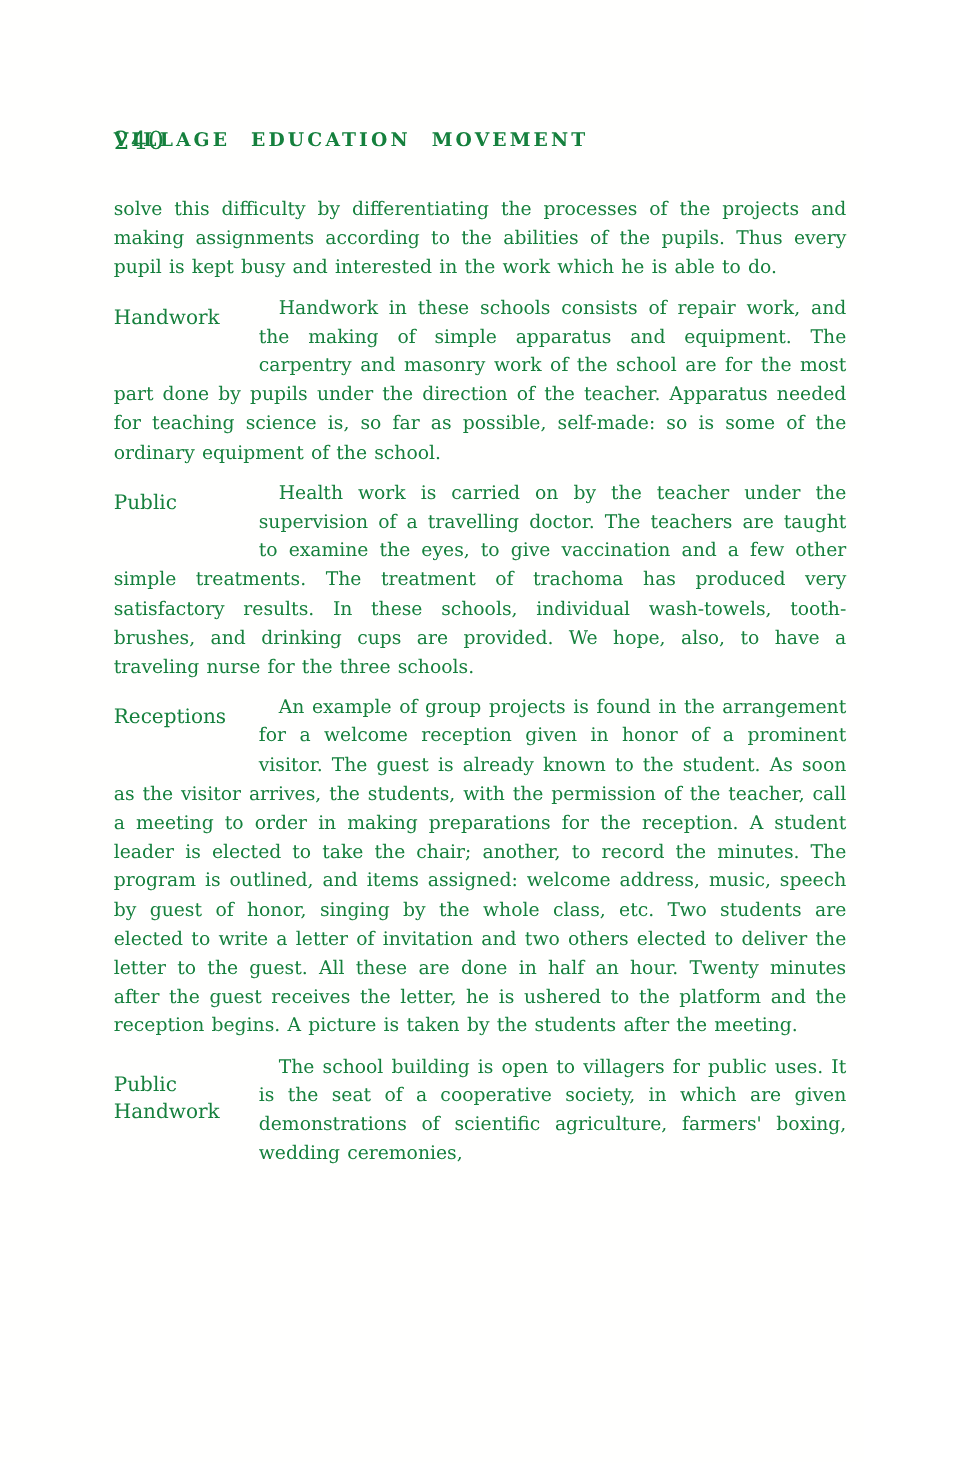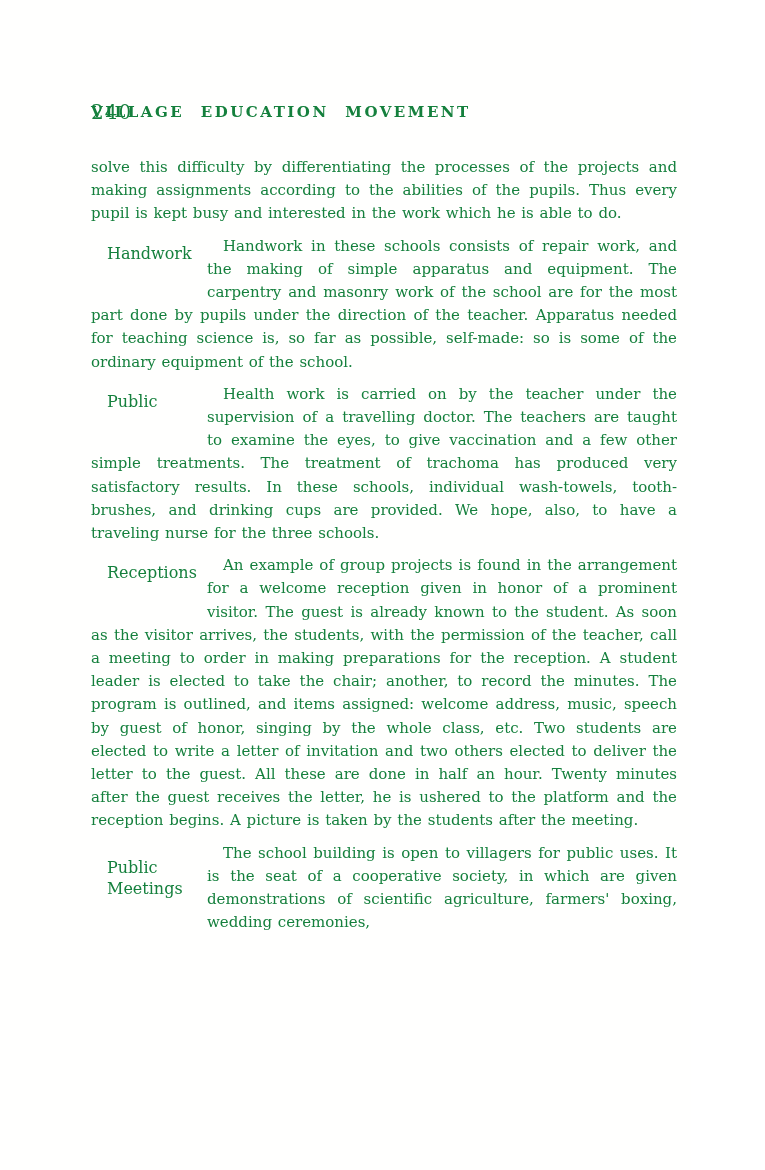--- a/index.html
+++ b/index.html
@@ -58,21 +58,21 @@
     line-height: 23.2px;
     text-align: justify;
     word-spacing: 1px;
   }
   .section {
     position: relative;
     margin-top: 9px;
   }
   .margin-label {
     position: absolute;
-    left: 16px;
+    left: 0;
     top: 8px;
     width: 92px;
     font-size: 16px;
     line-height: 21px;
     text-align: left;
   }
   .section.pm .margin-label {
     top: 15px;
   }
   .labeled {
@@ -108,19 +108,19 @@
       <span class="margin-label">Public</span>
       <p class="para labeled"><span class="spacer s2"></span><span>Health work is carried on by the teacher under the supervision of a travelling doctor. The teachers are taught to examine the eyes, to give vaccination and a few other simple treatments.  The treatment of trachoma has produced very satisfactory results.  In these schools, individual wash-towels, tooth-brushes, and drinking cups are provided.  We hope, also, to have a traveling nurse for the three schools.</span></p>
     </div>
 
     <div class="section">
       <span class="margin-label">Receptions</span>
       <p class="para labeled"><span class="spacer s2"></span><span>An example of group projects is found in the arrangement for a welcome reception given in honor of a prominent visitor.  The guest is already known to the student.  As soon as the visitor arrives, the students, with the permission of the teacher, call a meeting to order in making preparations for the reception.  A student leader is elected to take the chair; another, to record the minutes.  The program is outlined, and items assigned: welcome address, music, speech by guest of honor, singing by the whole class, etc. Two students are elected to write a letter of invitation and two others elected to deliver the letter to the guest. All these are done in half an hour.  Twenty minutes after the guest receives the letter, he is ushered to the platform and the reception begins.  A picture is taken by the students after the meeting.</span></p>
     </div>
 
     <div class="section pm">
-      <span class="margin-label">Public Meetings</span>
+      <span class="margin-label">Public Handwork</span>
       <p class="para labeled"><span class="spacer s3"></span><span>The school building is open to villagers for public uses.  It is the seat of a cooperative society, in which are given demonstrations of scientific agriculture, farmers' boxing, wedding ceremonies,</span></p>
     </div>
 
   </div>
 
 </main>
 
 </body></html>

